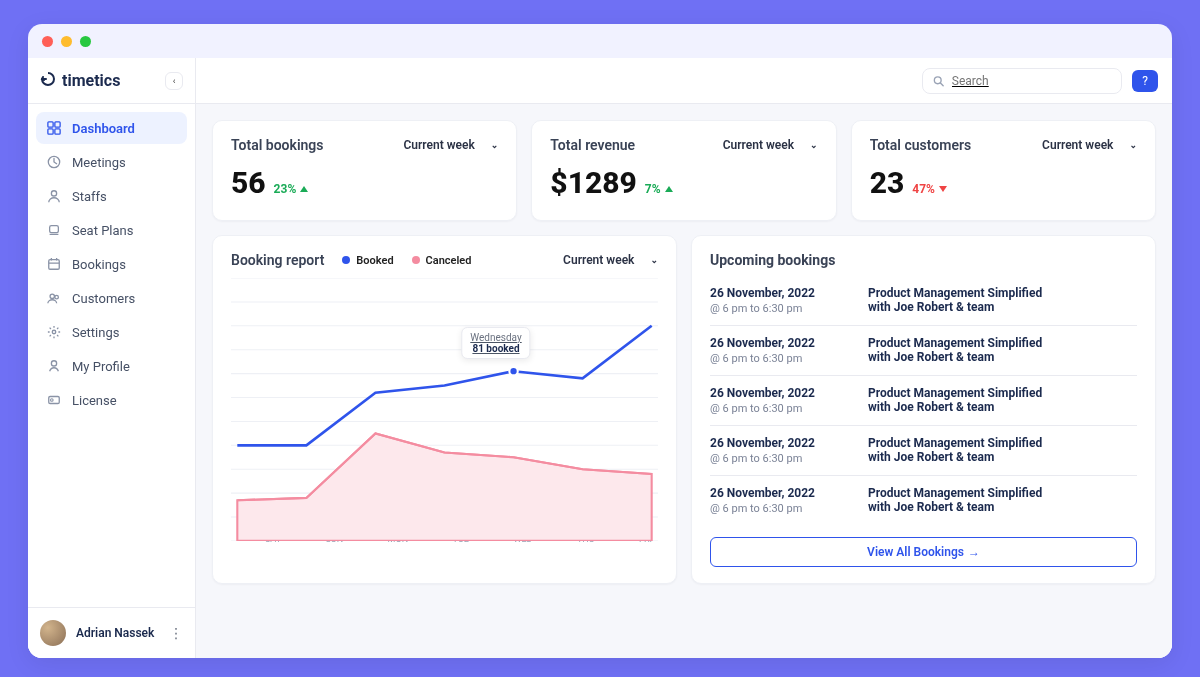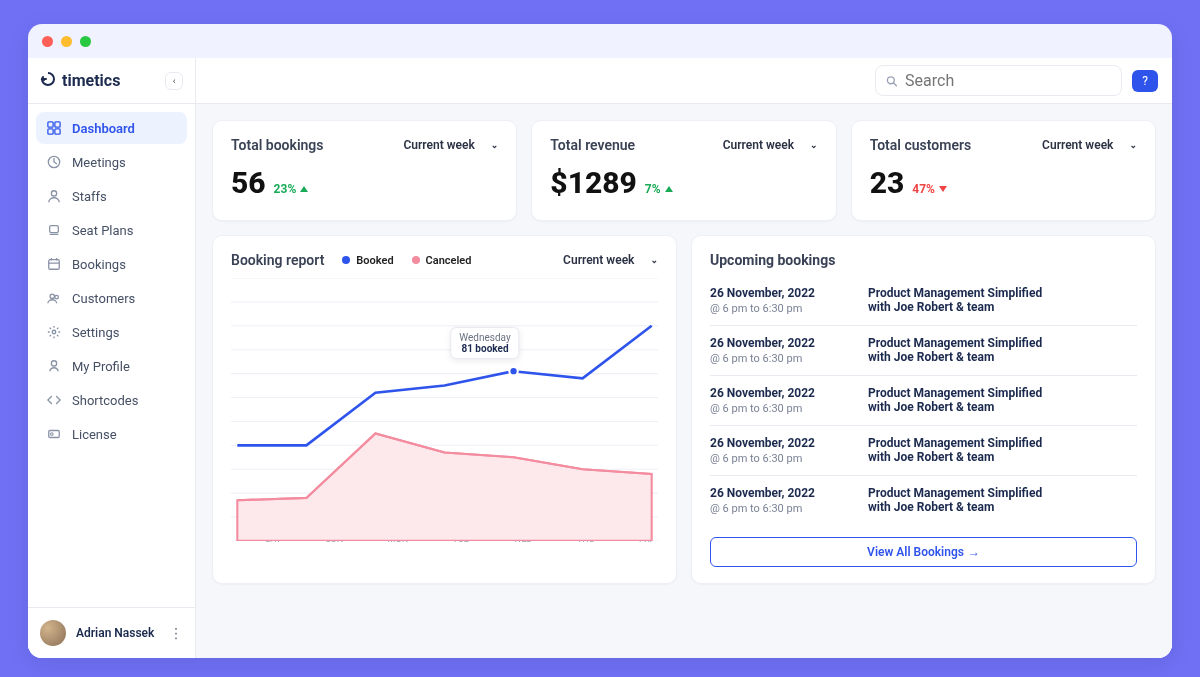--- a/index.html
+++ b/index.html
@@ -32,21 +32,21 @@
   .navitem.active{background:#edf2ff;color:var(--accent);font-weight:600;}
   .navitem.active .nicon{color:var(--accent);}
   .sidefoot{margin-top:auto;display:flex;align-items:center;gap:10px;padding:12px;border-top:1px solid var(--border);}
   .avatar{width:26px;height:26px;border-radius:50%;background:radial-gradient(circle at 30% 30%,#d2b48c,#8b6f56);}
   .uname{font-size:12px;font-weight:600;color:#1b2a4e;}
   .kebab{margin-left:auto;font-size:14px;color:#6b7280;cursor:pointer;}
   
   .main{background:var(--soft);display:flex;flex-direction:column;}
   .topbar{height:46px;background:#fff;border-bottom:1px solid var(--border);display:flex;align-items:center;justify-content:flex-end;gap:10px;padding:0 14px;}
   .search{display:flex;align-items:center;gap:6px;border:1px solid var(--border);border-radius:8px;padding:4px 10px;color:#9aa3b5;font-size:12px;background:#fff;min-width:170px;}
-  .search input{border:0;outline:0;font-size:16px;width:100%;background:transparent;}
+  .search input{border:0;outline:0;font-size:12px;width:100%;background:transparent;text-decoration:underline;}
   .help{width:26px;height:22px;border-radius:6px;background:var(--accent);display:flex;align-items:center;justify-content:center;color:#fff;font-size:12px;cursor:pointer;}
   .content{padding:16px;display:grid;grid-template-columns:1fr 1fr 1fr;gap:14px;}
   .card{background:#fff;border-radius:10px;box-shadow:0 1px 2px rgba(15,23,42,.04);border:1px solid #eef0f5;}
   .metric{padding:16px 18px 20px;}
   .mtop{display:flex;align-items:center;justify-content:space-between;}
   .mtitle{font-size:14px;color:#3a4356;font-weight:600;}
   .sel{display:flex;align-items:center;gap:16px;color:#2b3245;font-size:12px;font-weight:600;cursor:pointer;}
   .mval{display:flex;align-items:baseline;gap:8px;margin-top:12px;}
   .big{font-size:30px;font-weight:800;color:#111;}
   .delta{font-size:12px;font-weight:700;display:flex;align-items:center;gap:4px;}
@@ -183,28 +183,20 @@
                 <svg width="14" height="14" viewBox="0 0 16 16">
                   <circle cx="8" cy="5" r="3" fill="none" stroke="currentColor" stroke-width="1.5"></circle>
                   <path d="M3 14c1-3 3-4 5-4s4 1 5 4" fill="none" stroke="currentColor" stroke-width="1.5"></path>
                 </svg>
               </span>
               <span>My Profile</span>
             </div>
             <div class="navitem">
               <span class="nicon">
                 <svg width="14" height="14" viewBox="0 0 16 16">
-                  <path d="M5 4L1 8l4 4M11 4l4 4-4 4" fill="none" stroke="currentColor" stroke-width="1.5" stroke-linecap="round"></path>
-                </svg>
-              </span>
-              <span>Shortcodes</span>
-            </div>
-            <div class="navitem">
-              <span class="nicon">
-                <svg width="14" height="14" viewBox="0 0 16 16">
                   <rect x="2" y="4" width="12" height="8" rx="1.5" fill="none" stroke="currentColor" stroke-width="1.5"></rect>
                   <circle cx="5.5" cy="8" r="1.5" fill="none" stroke="currentColor" stroke-width="1.2"></circle>
                 </svg>
               </span>
               <span>License</span>
             </div>
           </nav>
         <div class="sidefoot">
           <div class="avatar"></div>
           <div class="uname">Adrian Nassek</div>
@@ -310,21 +302,21 @@
                       <line class="gridline" x1="0" x2="406" y1="159.0909090909091" y2="159.0909090909091"></line>
                       <line class="gridline" x1="0" x2="406" y1="181.8181818181818" y2="181.8181818181818"></line>
                       <line class="gridline" x1="0" x2="406" y1="204.54545454545456" y2="204.54545454545456"></line>
                       <line class="gridline" x1="0" x2="406" y1="227.27272727272728" y2="227.27272727272728"></line>
                       <line class="gridline" x1="0" x2="406" y1="250" y2="250"></line>
                       <path class="cancel" d="M 6 211.36363636363637 L 71.66666666666667 209.0909090909091 L 137.33333333333334 147.72727272727272 L 203 165.9090909090909 L 268.6666666666667 170.45454545454544 L 334.33333333333337 181.8181818181818 L 400 186.36363636363637 L 400 250 L 6 250 Z"></path>
                       <path class="cancel" style="fill:none" d="M 6 211.36363636363637 L 71.66666666666667 209.0909090909091 L 137.33333333333334 147.72727272727272 L 203 165.9090909090909 L 268.6666666666667 170.45454545454544 L 334.33333333333337 181.8181818181818 L 400 186.36363636363637"></path>
                       <path class="booked" d="M 6 159.0909090909091 L 71.66666666666667 159.0909090909091 L 137.33333333333334 109.0909090909091 L 203 102.27272727272725 L 268.6666666666667 88.63636363636363 L 334.33333333333337 95.45454545454547 L 400 45.45454545454544"></path>
                       <circle cx="268.6666666666667" cy="88.63636363636363" r="4" fill="#2f54eb" stroke="#fff" stroke-width="2"></circle>
                     </svg>
-                  <div class="tip" style="left: 254px; top: 80.6364px; transform: translate(-50%, -100%);">
+                  <div class="tip" style="left: 265px; top: 80.6364px; transform: translate(-50%, -100%); text-decoration: underline;">
                     <div class="d">Wednesday</div>
                     <div class="v">81 booked</div>
                   </div>
                 </div>
               </div>
               <div class="xticks" id="xticks">
                   <span>SAT</span>
                   <span>SUN</span>
                   <span>MON</span>
                   <span>TUE</span>

